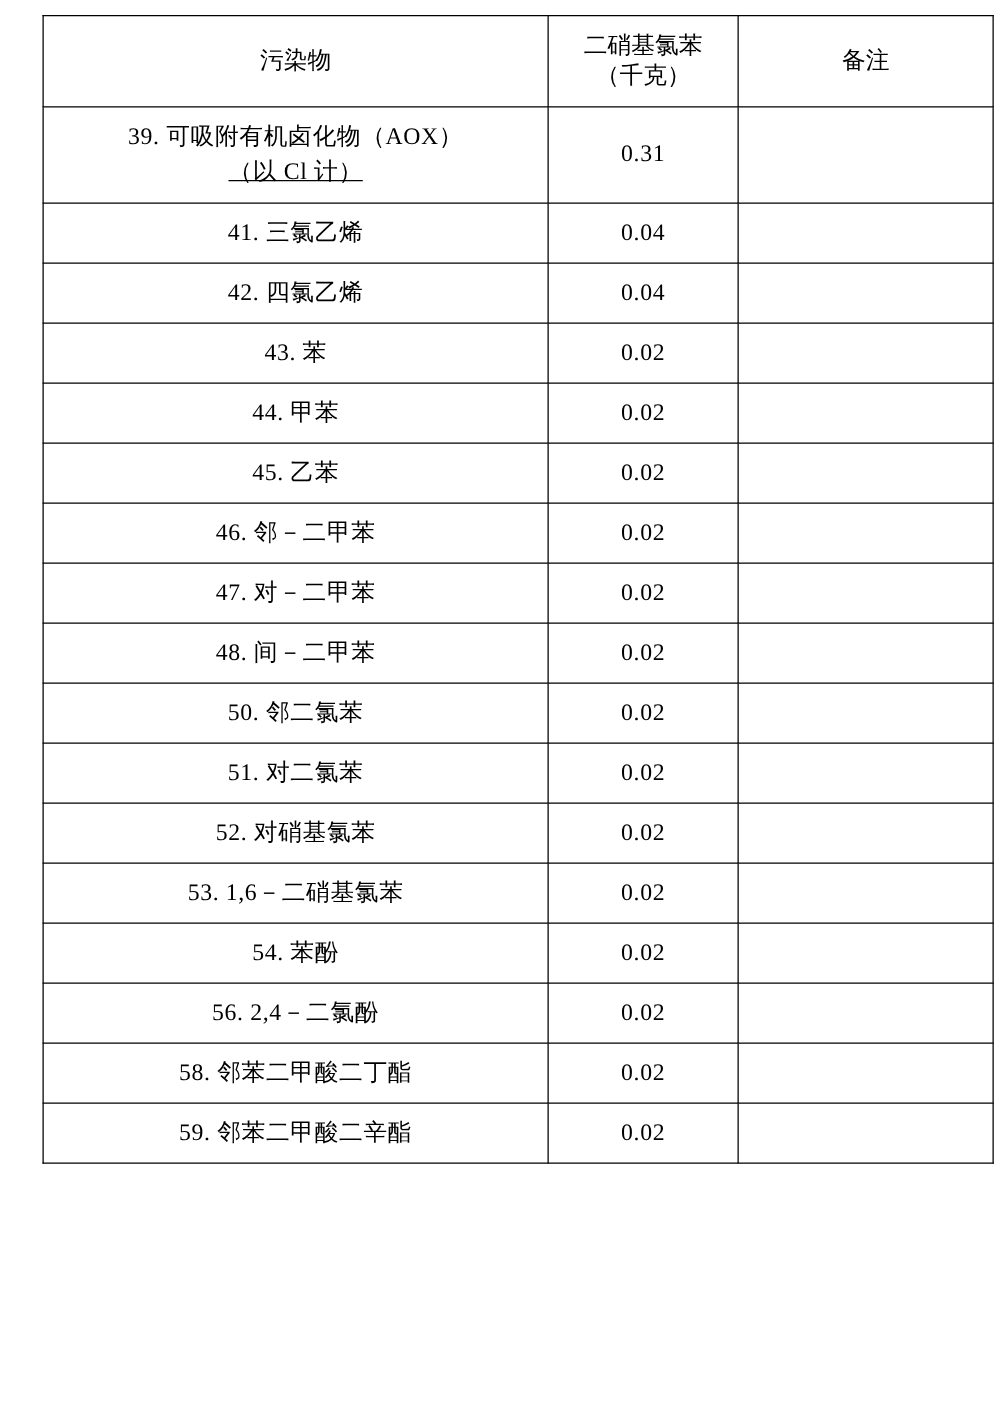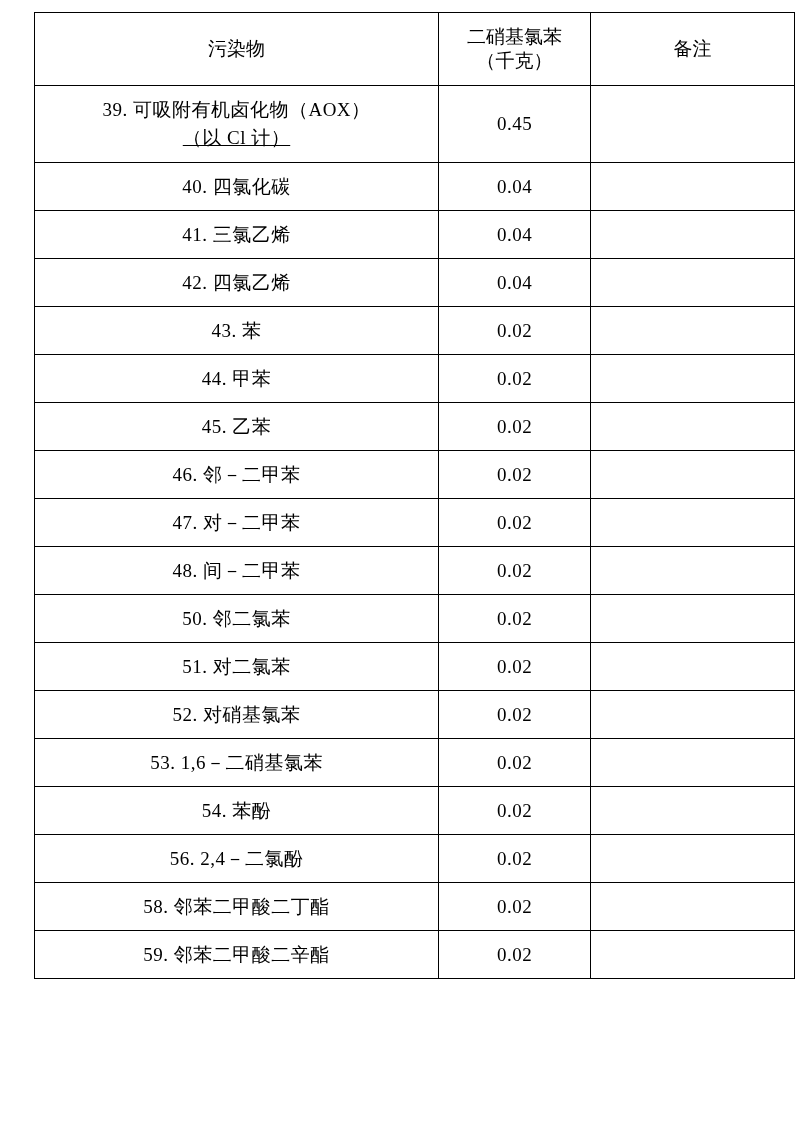--- a/index.html
+++ b/index.html
@@ -95,29 +95,24 @@
         </th>
       </tr>
     </thead>
     <tbody>
 
       <tr class="tall">
         <td class="name two-line">
           <span>39. 可吸附有机卤化物（AOX）</span>
           <span class="l2">（以 Cl 计）</span>
         </td>
-        <td class="value">0.45</td>
-        <td class="note"></td>
-      </tr>
-
-      <tr>
-        <td class="name">40. 四氯化碳</td>
-        <td class="value">0.04</td>
-        <td class="note"></td>
-      </tr>
+        <td class="value">0.31</td>
+        <td class="note"></td>
+      </tr>
+
 
       <tr>
         <td class="name">41. 三氯乙烯</td>
         <td class="value">0.04</td>
         <td class="note"></td>
       </tr>
 
       <tr>
         <td class="name">42. 四氯乙烯</td>
         <td class="value">0.04</td>

